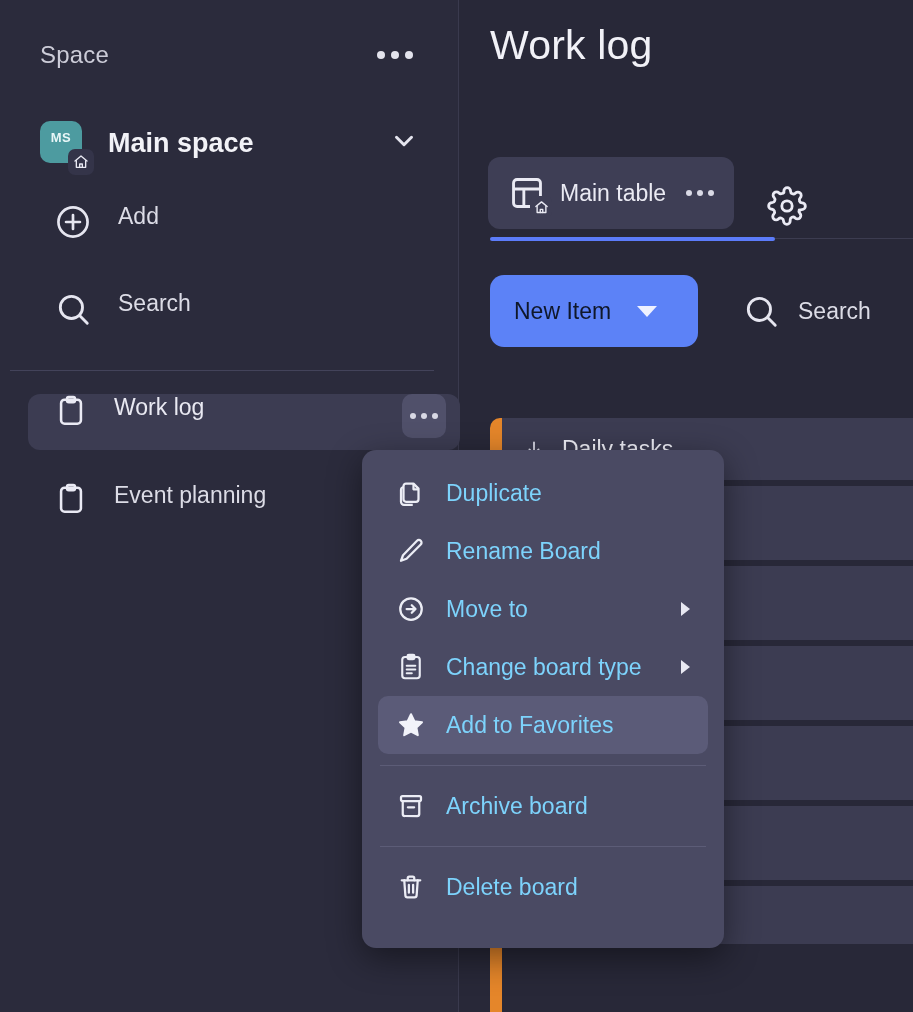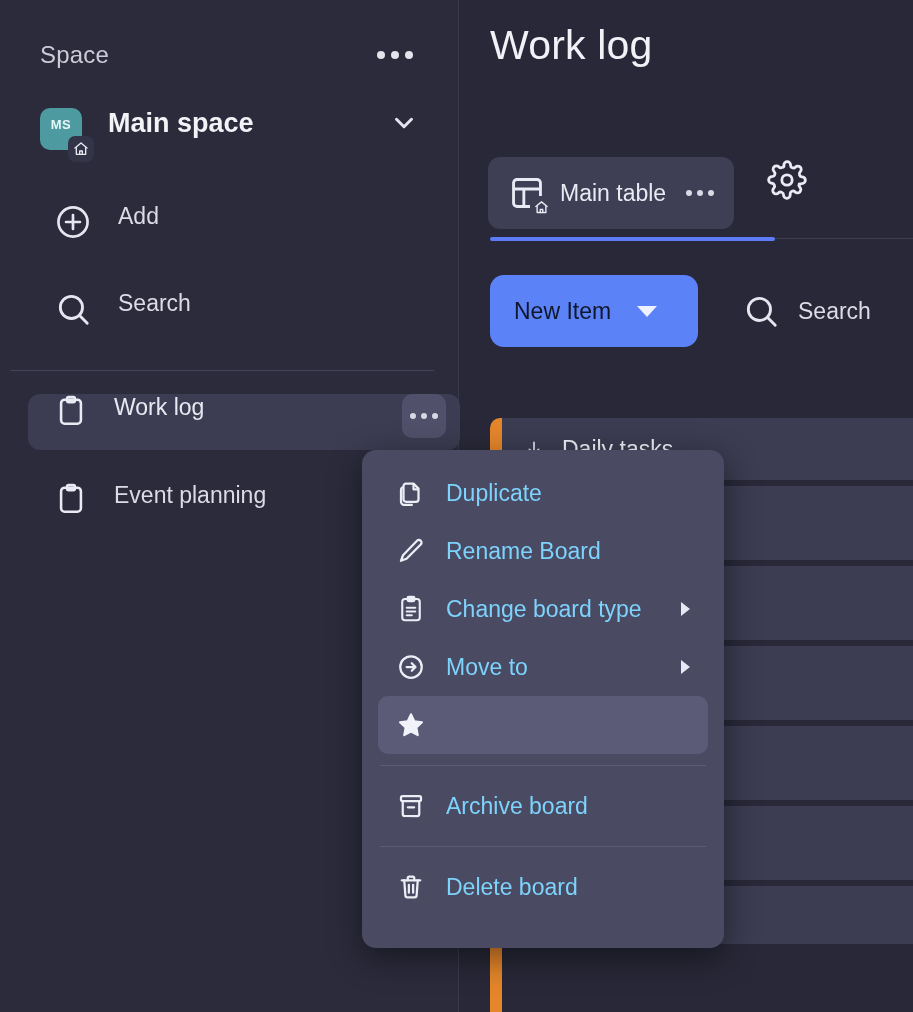--- a/index.html
+++ b/index.html
@@ -30,21 +30,21 @@
   .dots-btn {
     margin-left: auto;
     display: flex; align-items: center; gap: 6px;
     padding: 8px 6px; border-radius: 8px; cursor: pointer;
   }
   .dots-btn i { width: 8px; height: 8px; border-radius: 50%; background: #e3e3ec; display:block; }
 
   .space-row {
     position: absolute; left: 0; top: 108px;
     width: 459px; height: 70px;
-    display: flex; align-items: flex-start; padding: 0 40px;
+    display: flex; align-items: center; padding: 0 40px;
   }
   .avatar-wrap { position: relative; width: 44px; height: 44px; flex: none; }
   .avatar {
     width: 42px; height: 42px; border-radius: 10px;
     background: #4D9BA0; color: #e8f6f7;
     display: flex; align-items: flex-start; justify-content: center;
     font-size: 13px; font-weight: 600; padding-top: 9px; letter-spacing: .5px;
   }
   .home-badge {
     position: absolute; right: -10px; bottom: -10px;
@@ -77,21 +77,21 @@
     margin-left: auto; width: 44px; height: 44px; border-radius: 10px;
     background: #50506a; display: flex; align-items: center; justify-content: center; gap: 5px;
   }
   .row-dots i { width: 6px; height: 6px; border-radius: 50%; background: #d8d8e4; display:block; }
 
   
   .main { position: absolute; left: 460px; top: 0; width: 453px; height: 1012px; background: #282838; }
   .page-title { position: absolute; left: 30px; top: 22px; font-size: 41px; color: #f1f1f7; letter-spacing: .2px; }
   .page-sub   { position: absolute; left: 31px; top: 110px; font-size: 20px; color: #c3c3d1; }
 
-  .tabbar { position: absolute; left: 28px; top: 157px; height: 72px; display: flex; align-items: flex-start; }
+  .tabbar { position: absolute; left: 28px; top: 157px; height: 72px; display: flex; align-items: flex-end; }
   .tab {
     height: 72px; display: flex; align-items: center; gap: 14px;
     background: #3E3E55; border-radius: 12px; padding: 0 20px; cursor: pointer;
   }
   .tab .tab-label { font-size: 23px; color: #eaeaf3; }
   .tab .tab-dots { display: flex; gap: 5px; margin-left: 6px; }
   .tab .tab-dots i { width: 6px; height: 6px; border-radius: 50%; background: #dadae6; display:block; }
   .tab-icon-wrap { position: relative; width: 38px; height: 38px; }
   .tab-home { position: absolute; right: -6px; bottom: -6px; width: 22px; height: 22px; border-radius: 6px;
               background: #3E3E55; display:flex; align-items:center; justify-content:center; }
@@ -364,47 +364,48 @@
       <span class="ico">
         <svg width="30" height="30" viewBox="0 0 24 24" fill="none" stroke="#ecedf5" stroke-width="1.8" stroke-linejoin="round">
           <path d="M16.8 3.8a2.1 2.1 0 0 1 3 3L8.4 18.2 4 19.8l1.6-4.4z"></path>
         </svg>
       </span>
       <span class="ci-label">Rename Board</span>
     </div>
 
     <div class="ctx-item">
       <span class="ico">
+        <svg width="30" height="30" viewBox="0 0 24 24" fill="none" stroke="#ecedf5" stroke-width="1.8" stroke-linecap="round" stroke-linejoin="round">
+          <circle cx="12" cy="12" r="8.6"></circle>
+            <path d="M8.5 12h7M12.6 9l3 3-3 3"></path>
+        </svg>
+      </span>
+      <span class="ci-label">Move to</span>
+      <span class="ctx-arrow"></span>
+    </div>
+
+    <div class="ctx-item">
+      <span class="ico">
         <svg width="30" height="30" viewBox="0 0 24 24" fill="none" stroke="#ecedf5" stroke-width="1.7" stroke-linecap="round" stroke-linejoin="round">
           <rect x="5" y="4" width="14" height="17" rx="2.2"></rect>
             <rect x="9.2" y="2.3" width="5.6" height="3.4" rx="1.1" fill="#ecedf5"></rect>
           <path d="M8.6 11h6.8M8.6 14h6.8M8.6 17h4"></path>
         </svg>
       </span>
       <span class="ci-label">Change board type</span>
       <span class="ctx-arrow"></span>
     </div>
 
-    <div class="ctx-item">
-      <span class="ico">
-        <svg width="30" height="30" viewBox="0 0 24 24" fill="none" stroke="#ecedf5" stroke-width="1.8" stroke-linecap="round" stroke-linejoin="round">
-          <circle cx="12" cy="12" r="8.6"></circle>
-            <path d="M8.5 12h7M12.6 9l3 3-3 3"></path>
-        </svg>
-      </span>
-      <span class="ci-label">Move to</span>
-      <span class="ctx-arrow"></span>
-    </div>
-
     <div class="ctx-item active">
       <span class="ico">
         <svg width="30" height="30" viewBox="0 0 24 24" fill="#f2f3fa" stroke="#f2f3fa" stroke-width="1.6" stroke-linejoin="round">
           <path d="M12 3.4l2.7 5.6 6.1.85-4.45 4.25 1.1 6.05L12 17.3l-5.45 2.85 1.1-6.05L3.2 9.85 9.3 9z"></path>
         </svg>
       </span>
+      <span class="ci-label">Add to Favorites</span>
     </div>
 
     <div class="ctx-sep"></div>
 
     <div class="ctx-item">
       <span class="ico">
         <svg width="30" height="30" viewBox="0 0 24 24" fill="none" stroke="#ecedf5" stroke-width="1.8" stroke-linecap="round" stroke-linejoin="round">
           <rect x="4" y="4" width="16" height="4" rx="1.2"></rect>
             <path d="M5.4 8v10.5a1.6 1.6 0 0 0 1.6 1.5h10a1.6 1.6 0 0 0 1.6-1.5V8"></path>
             <path d="M9.5 13h5"></path>

